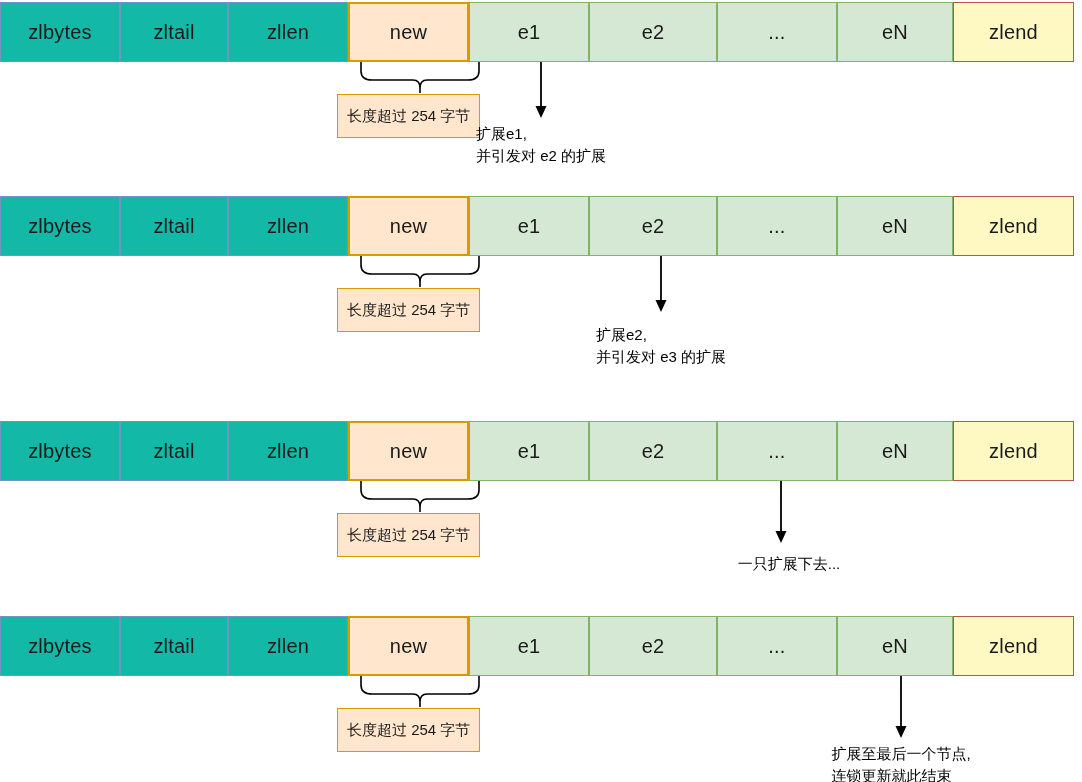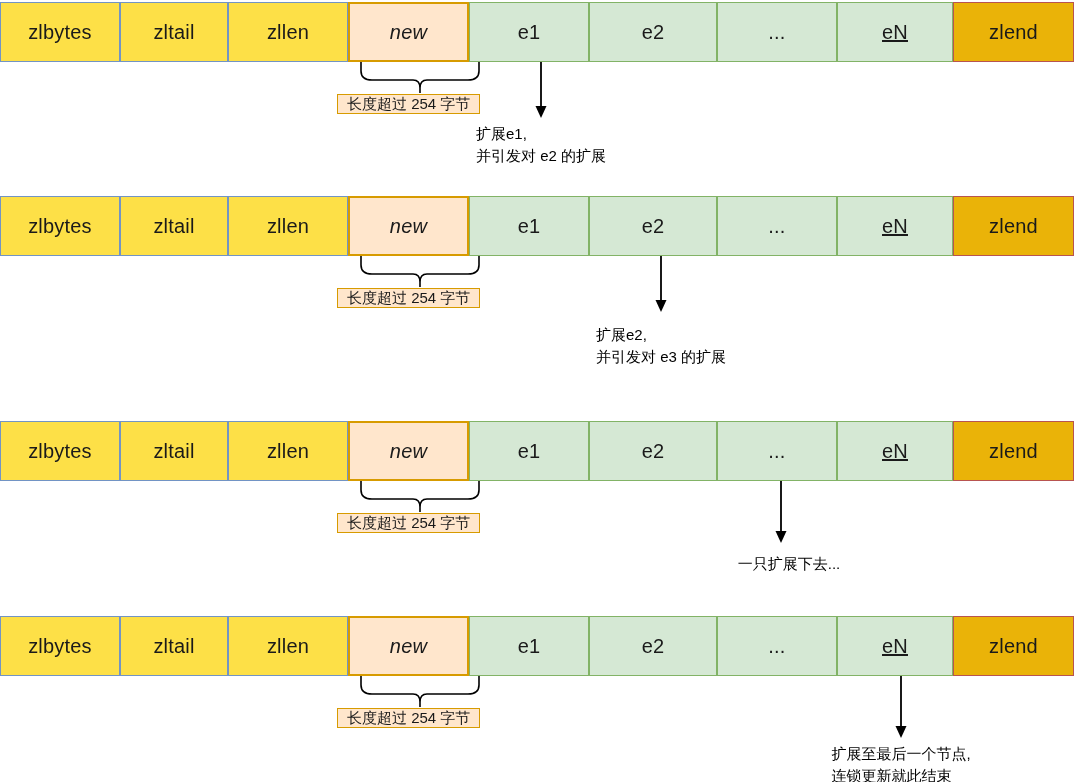--- a/index.html
+++ b/index.html
@@ -34,33 +34,33 @@
     display: flex;
     align-items: center;
     justify-content: center;
     font-size: 20px;
     color: #1a1a1a;
     border-style: solid;
     border-width: 1px;
     letter-spacing: 0.2px;
     white-space: nowrap;
   }
-  .cell.header   { background: #fde047; border-color: #7294c4; }
-  .cell.newcell  { background: #ffe6cc; border-color: #d79b00; border-width: 2px; font-style: italic; }
+  .cell.header   { background: #14b8a6; border-color: #7294c4; }
+  .cell.newcell  { background: #ffe6cc; border-color: #d79b00; border-width: 2px; }
   .cell.entry    { background: #d5e8d4; border-color: #82b366; }
-  .cell.endcell  { background: #eab308; border-color: #b85450; }
+  .cell.endcell  { background: #fef9c3; border-color: #b85450; }
 
   .w-zlbytes { width: 120px; }
   .w-zltail  { width: 108px; }
   .w-zllen   { width: 120px; }
   .w-new     { width: 121px; }
   .w-e1      { width: 120px; }
   .w-e2      { width: 128px; }
   .w-dots    { width: 120px; }
-  .w-eN      { width: 116px; text-decoration: underline; }
+  .w-eN      { width: 116px; }
   .w-zlend   { width: 121px; }
 
   
   .brace-group {
     position: absolute;
     left: 358px;
     width: 150px;
   }
   .brace-svg {
     position: absolute;
@@ -69,21 +69,21 @@
   }
   .len-label {
     position: absolute;
     left: -21px;
     top: 32px;
     box-sizing: border-box;
     background: #ffe6cc;
     border: 1.5px solid #d79b00;
     color: #1a1a1a;
     font-size: 15px;
-    padding: 0 9px;
+    padding: 12px 9px;
     white-space: nowrap;
     line-height: 1.2;
   }
 
   
   .arrow-svg {
     position: absolute;
     overflow: visible;
   }
 

